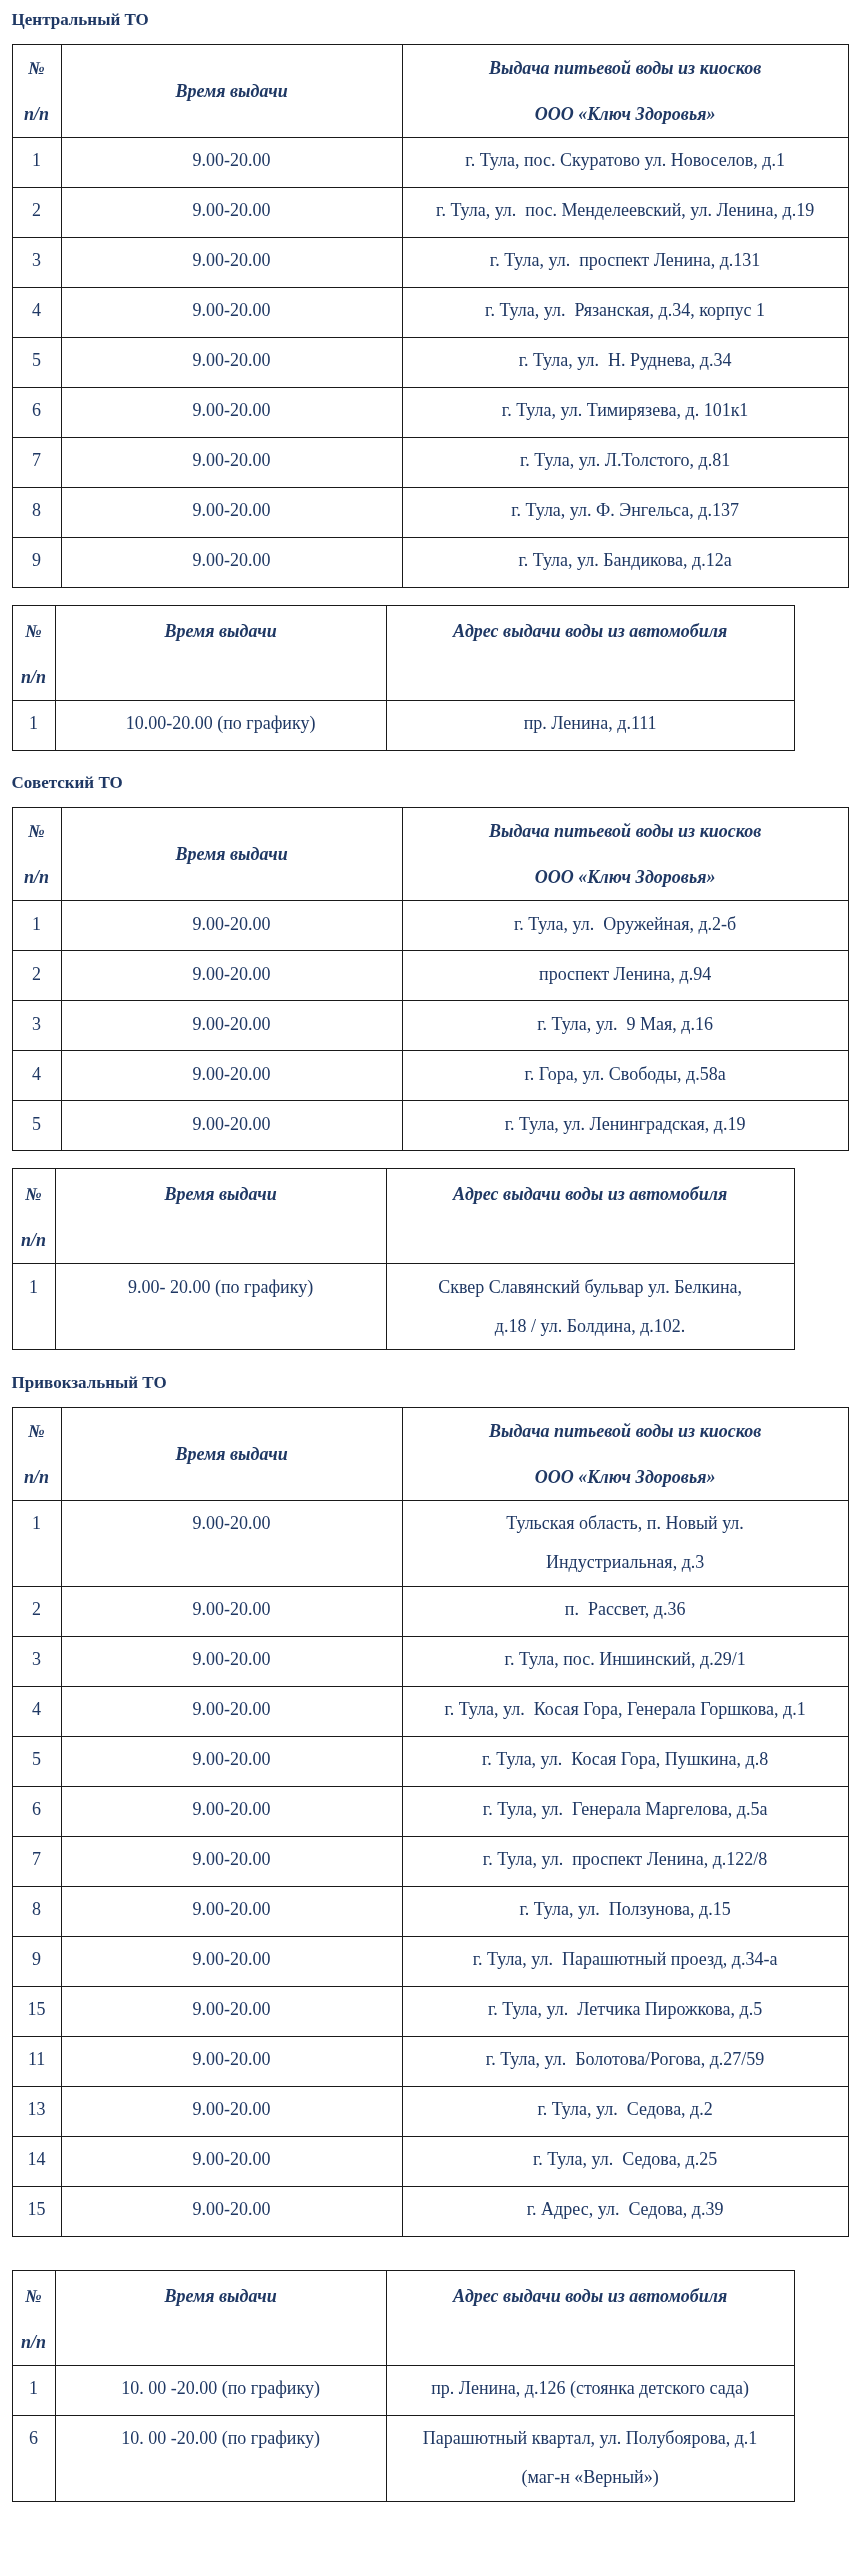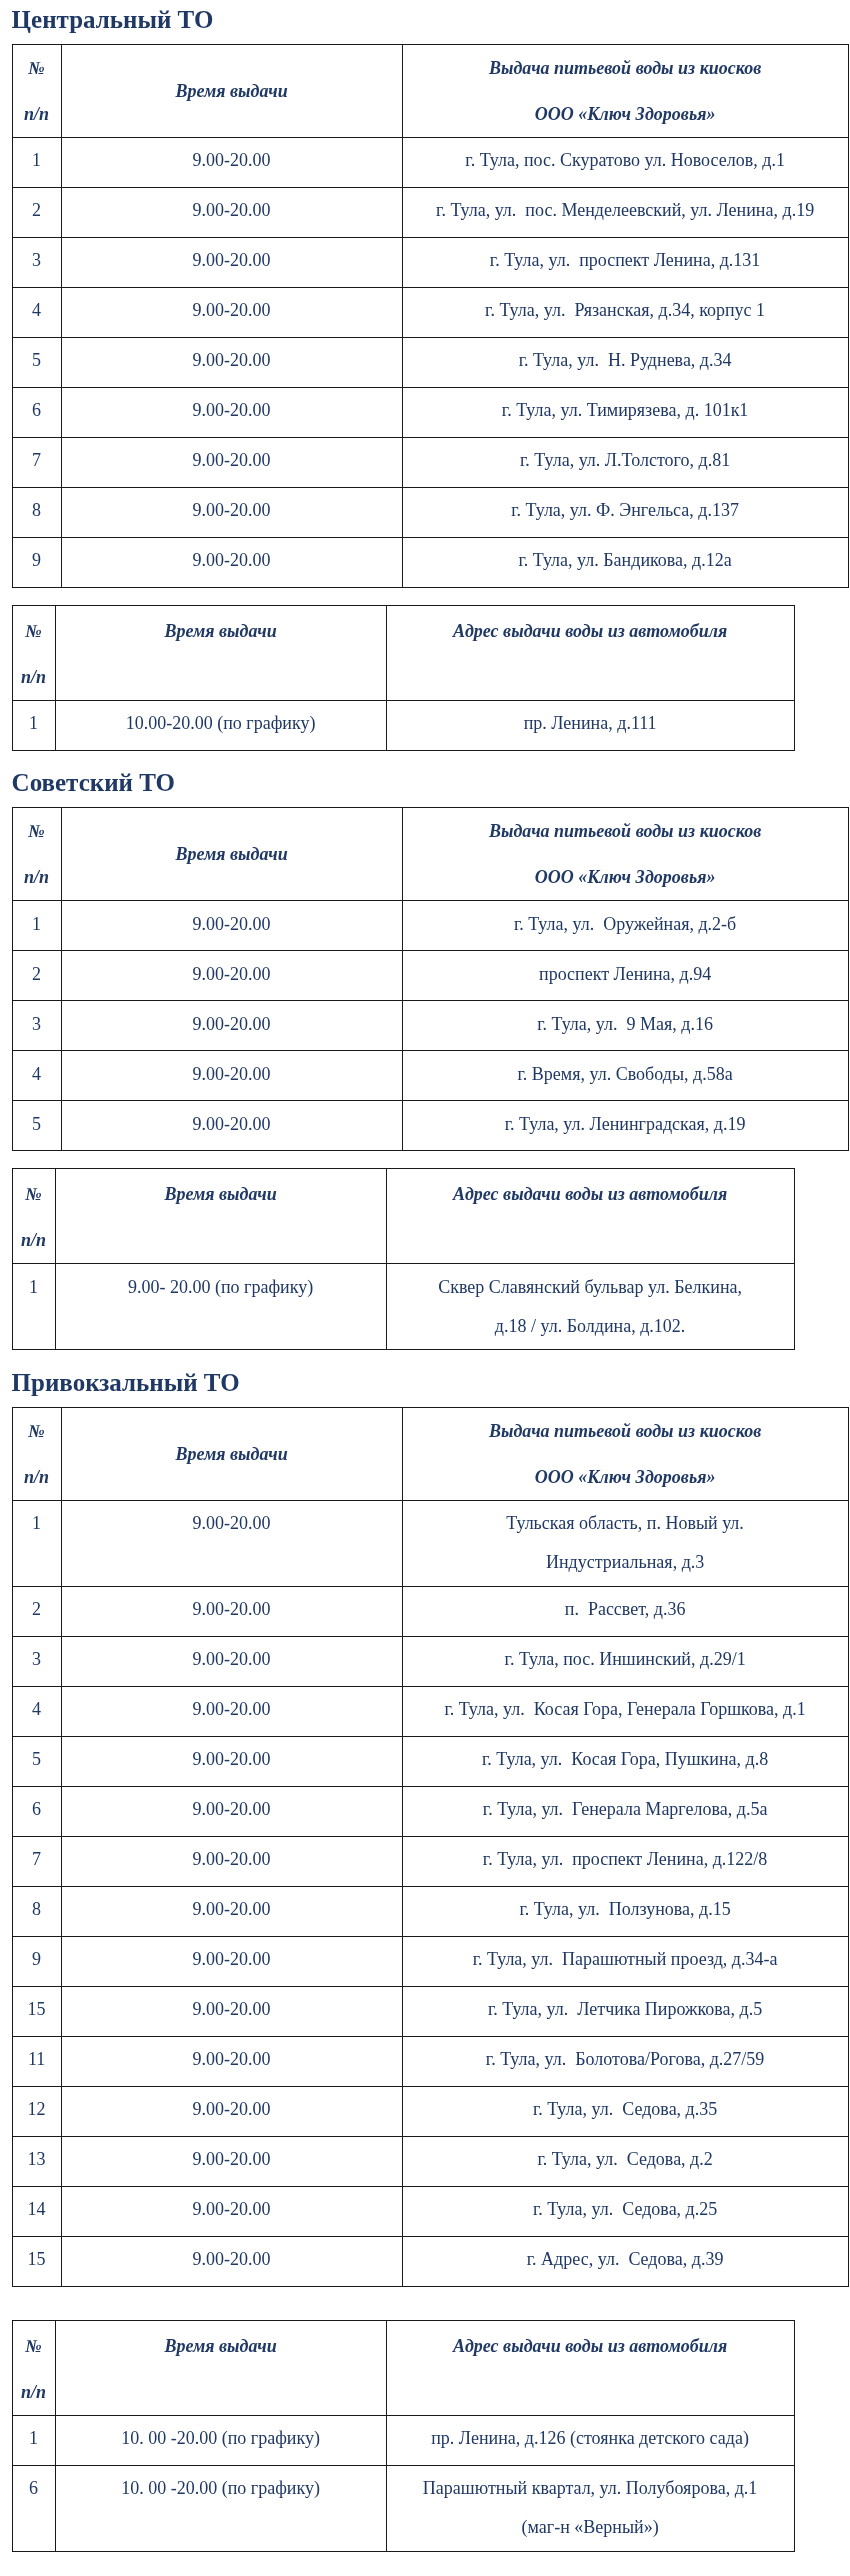--- a/index.html
+++ b/index.html
@@ -6,21 +6,21 @@
   html, body { margin: 0; padding: 0; }
   body {
     width: 850px;
     min-height: 2576px;
     background: #ffffff;
     font-family: "Liberation Serif", "DejaVu Serif", serif;
     color: #1f3864;
     padding: 7.2px 0 36px 11.6px;
   }
   .heading {
-    font-size: 25px;
+    font-size: 17px;
     font-weight: bold;
     color: #1f3864;
     margin: 0 0 11.6px 0;
     line-height: 25px;
   }
   .section + .section .heading { margin-top: 19.7px; }
   .section-privokzalny .heading { margin-top: 23px; }
   table.tbl {
     border-collapse: collapse;
     table-layout: fixed;
@@ -197,21 +197,21 @@
 
         <tr>
           <td>3</td>
           <td>9.00-20.00</td>
           <td>г. Тула, ул.  9 Мая, д.16</td>
         </tr>
 
         <tr>
           <td>4</td>
           <td>9.00-20.00</td>
-          <td>г. Время, ул. Свободы, д.58а</td>
+          <td>г. Гора, ул. Свободы, д.58а</td>
         </tr>
 
         <tr>
           <td>5</td>
           <td>9.00-20.00</td>
           <td>г. Тула, ул. Ленинградская, д.19</td>
         </tr>
       </tbody>
   </table>
 
@@ -321,25 +321,20 @@
           <td>9.00-20.00</td>
           <td>г. Тула, ул.  Летчика Пирожкова, д.5</td>
         </tr>
 
         <tr>
           <td>11</td>
           <td>9.00-20.00</td>
           <td>г. Тула, ул.  Болотова/Рогова, д.27/59</td>
         </tr>
 
-        <tr>
-          <td>12</td>
-          <td>9.00-20.00</td>
-          <td>г. Тула, ул.  Седова, д.35</td>
-        </tr>
 
         <tr>
           <td>13</td>
           <td>9.00-20.00</td>
           <td>г. Тула, ул.  Седова, д.2</td>
         </tr>
 
         <tr>
           <td>14</td>
           <td>9.00-20.00</td>

